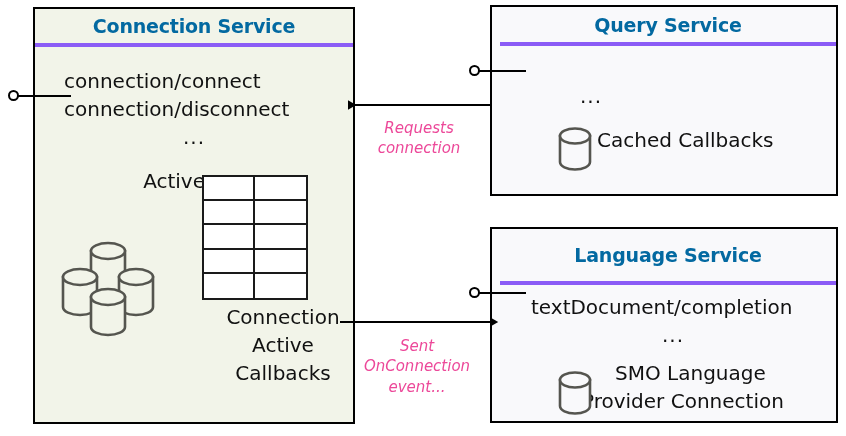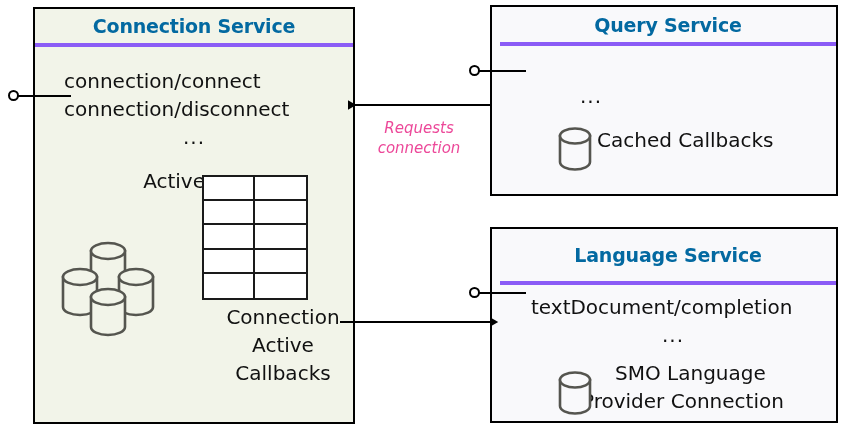--- a/index.html
+++ b/index.html
@@ -240,14 +240,19 @@
     <g>
       <path d="M340,322 L490,322" stroke="#000000" stroke-width="2" fill="none" marker-end="url(#arrowR)"></path>
     </g>
   </svg>
 
   <div class="edge-label" style="left:358px; top:118px; width:122px;">
     <div>Requests</div>
     <div>connection</div>
   </div>
 
+  <div class="edge-label" style="left:352px; top:336px; width:130px;">
+    <div>Sent</div>
+    <div>OnConnection</div>
+    <div>event...</div>
+  </div>
 
 </div>
 
 </body></html>

